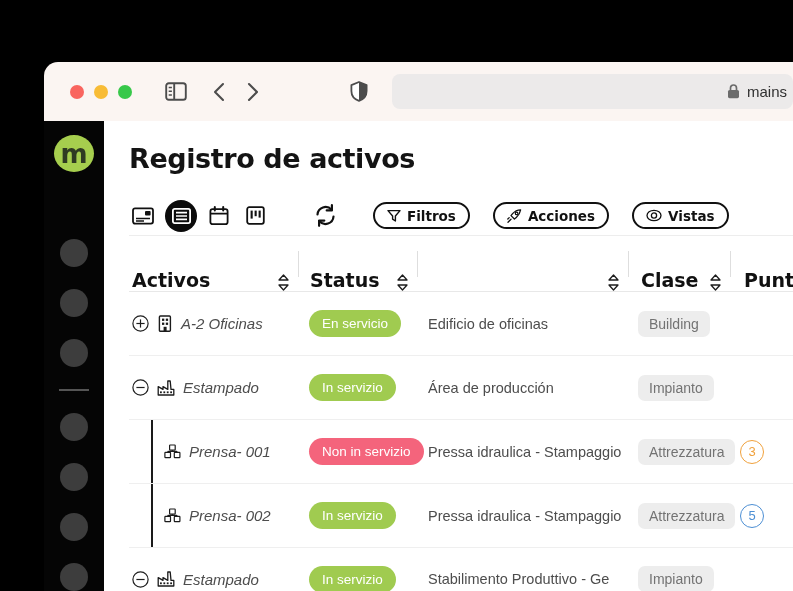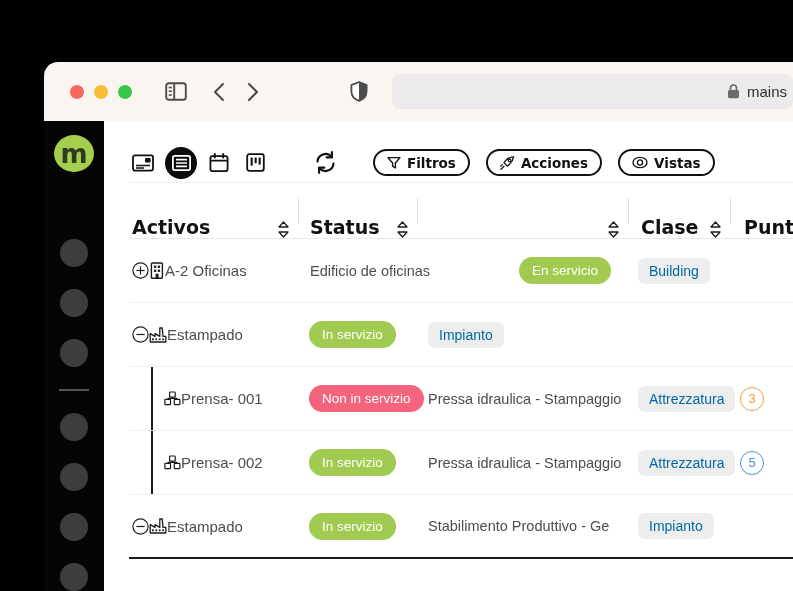--- a/index.html
+++ b/index.html
@@ -119,21 +119,21 @@
   }
   .view-btn.active{ background:#0b0b0b; color:#fff; width:32px;height:32px;}
 
   #refresh-button{
     margin-left:41px;
     width:30px;height:30px;
     display:flex;align-items:center;justify-content:center;
     color:#111;
   }
 
-  #toolbar-actions{ margin-left:33px; display:flex; align-items:center; gap:16px;}
+  #toolbar-actions{ margin-left:33px; display:flex; align-items:center; gap:23px;}
   .pill-btn{
     height:27px;
     border:2px solid #111;
     border-radius:14px;
     display:flex;align-items:center;gap:6px;
     padding:0 12px;
     background:#fff;
     font-family:"DejaVu Sans", sans-serif;
     font-weight:700;
     font-size:13.5px;
@@ -173,21 +173,21 @@
   .tr{
     display:flex; align-items:center;
     height:64px;
     border-bottom:1px solid #efefef;
     position:relative;
   }
   .tr.last{ border-bottom:2px solid #1a1a1a; }
 
   .cell{ display:flex; align-items:center; height:100%; }
 
-  .asset-cell{ gap:0; }
+  .asset-cell{ gap:8px;font-style:italic; }
   .toggle-icon{ display:flex;align-items:center;justify-content:center;color:#1f1f1f; flex:0 0 auto;}
   .type-icon{ display:flex;align-items:center;justify-content:center;color:#1b1b1b; flex:0 0 auto;}
   .asset-name{
     font-family:"Liberation Sans", sans-serif;
     font-size:15px; color:#4d4d4d;
     white-space:nowrap;
   }
   .tr.child .asset-cell{ padding-left:35px; }
 
   .tree-line{
@@ -213,21 +213,21 @@
     font-size:14.5px; color:#4d4d4d;
     white-space:nowrap;
     font-family:"Liberation Sans", sans-serif;
   }
 
   .class-chip{
     background:#ededed;
     border-radius:7px;
     padding:5px 11px;
     font-size:14px;
-    color:#0369a1;
+    color:#737373;
     white-space:nowrap;
     font-family:"Liberation Sans", sans-serif;
   }
 
   .score-circle{
     width:24px;height:24px;border-radius:50%;
     border:1.6px solid #000;
     display:flex;align-items:center;justify-content:center;
     font-size:13px;
     font-family:"Liberation Sans", sans-serif;
@@ -300,20 +300,21 @@
       <div id="rail-group-bottom">
         <div class="rail-dot"></div>
         <div class="rail-dot"></div>
         <div class="rail-dot"></div>
         <div class="rail-dot"></div>
       </div>
     </div>
 
     <div id="app-main">
 
+      <div id="page-title">Registro de activos</div>
 
       <div id="toolbar">
 
         <div id="view-switcher">
           <div class="view-btn">
             <svg width="22" height="18" viewBox="0 0 22 18" fill="none">
               <rect x="1" y="1.4" width="20" height="15.2" rx="2" stroke="currentColor" stroke-width="1.8"></rect>
               <rect x="13" y="4" width="5.6" height="4.6" rx="1" fill="currentColor"></rect>
               <line x1="4" y1="11.5" x2="18" y2="11.5" stroke="currentColor" stroke-width="1.5"></line>
               <line x1="4" y1="14" x2="12" y2="14" stroke="currentColor" stroke-width="1.5"></line>
@@ -451,25 +452,25 @@
                 <rect x="2.4" y="1" width="11" height="15.2" rx="1" stroke="currentColor" stroke-width="1.4" fill="none"></rect>
                 <rect x="5" y="3.6" width="2.3" height="2.3" fill="currentColor"></rect>
                 <rect x="8.8" y="3.6" width="2.3" height="2.3" fill="currentColor"></rect>
                 <rect x="5" y="7.6" width="2.3" height="2.3" fill="currentColor"></rect>
                 <rect x="8.8" y="7.6" width="2.3" height="2.3" fill="currentColor"></rect>
                 <rect x="6.6" y="11.8" width="3" height="4.4" fill="currentColor"></rect>
               </svg>
             </span>
             <span class="asset-name">A-2 Oficinas</span>
           </div>
+          <div class="cell col-status">
+            <span class="status-badge green">En servicio</span>
+          </div>
           <div class="cell col-desc">
             <span class="desc-text">Edificio de oficinas</span>
-          </div>
-          <div class="cell col-status">
-            <span class="status-badge green">En servicio</span>
           </div>
           <div class="cell col-class">
             <span class="class-chip">Building</span>
           </div>
           <div class="cell col-score"></div>
         </div>
 
         <div class="tr">
           <div class="cell col-asset asset-cell">
             <span class="toggle-icon">
@@ -484,20 +485,23 @@
                 <rect x="3" y="11.4" width="1.8" height="1.8" fill="currentColor"></rect>
                 <rect x="6.4" y="11.4" width="1.8" height="1.8" fill="currentColor"></rect>
                 <rect x="9.8" y="11.4" width="1.8" height="1.8" fill="currentColor"></rect>
                 <rect x="13.2" y="11.4" width="1.8" height="1.8" fill="currentColor"></rect>
               </svg>
             </span>
             <span class="asset-name">Estampado</span>
           </div>
           <div class="cell col-status">
             <span class="status-badge green">In servizio</span>
+          </div>
+          <div class="cell col-desc">
+            <span class="desc-text">Área de producción</span>
           </div>
           <div class="cell col-class">
             <span class="class-chip">Impianto</span>
           </div>
           <div class="cell col-score"></div>
         </div>
 
         <div class="tr child">
           <div class="tree-line"></div>
           <div class="cell col-asset asset-cell">

